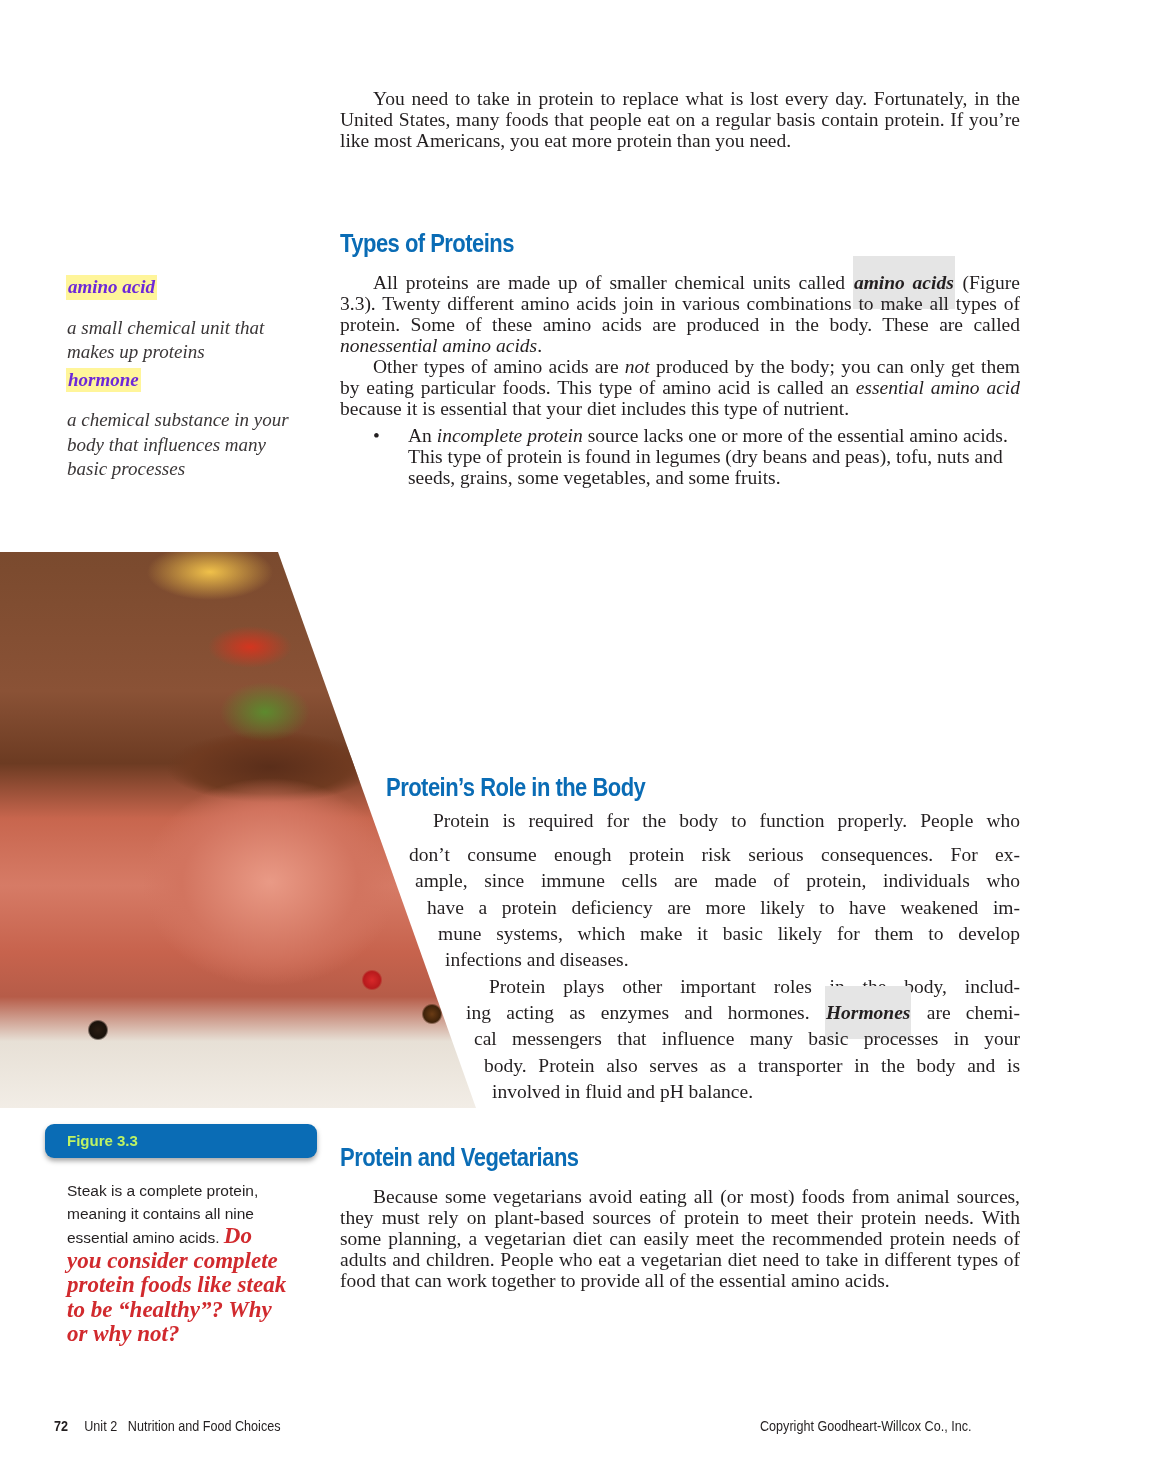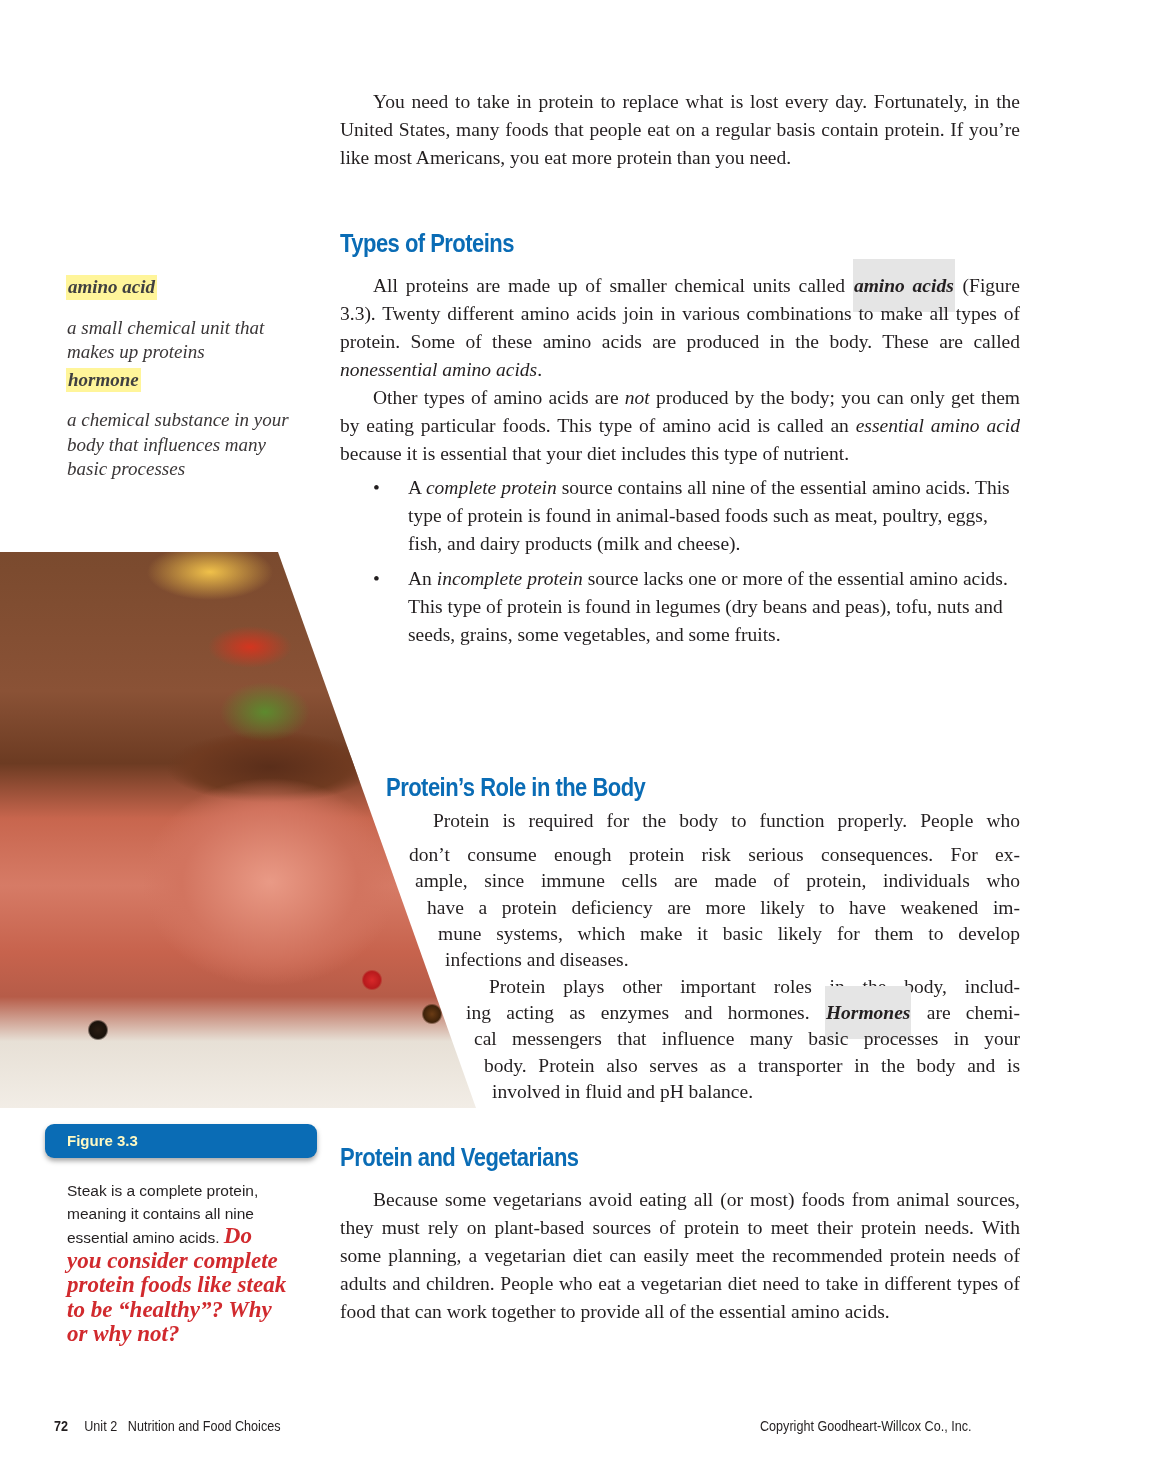--- a/index.html
+++ b/index.html
@@ -1,42 +1,42 @@
 <!DOCTYPE html>
 <html><head>
 <meta charset="utf-8">
 <style>
   html, body { margin: 0; padding: 0; background: #ffffff; }
   body { width: 1156px; height: 1479px; position: relative; overflow: hidden; color: #231f20; }
-  .main { position: absolute; left: 340px; width: 680px; font-family: "Liberation Serif", serif; font-size: 19.5px; line-height: 28px; text-align: justify; }
+  .main { position: absolute; left: 340px; width: 680px; font-family: "Liberation Serif", serif; font-size: 19.5px; line-height: 21px; text-align: justify; }
   .p { margin: 0; text-indent: 33px; }
   .h2 { position: absolute; font-family: "Liberation Sans", sans-serif; font-weight: bold; font-size: 25px; color: #0a6cb5; letter-spacing: -0.6px; transform: scaleX(0.88); transform-origin: left center; white-space: nowrap; margin: 0; }
   .em { font-style: italic; }
   .kw { font-style: italic; font-weight: bold; background: #e5e5e5; padding: 16px 1px; margin-top: 8px; }
   .margin-notes { position: absolute; left: 67px; top: 275px; width: 240px; font-family: "Liberation Serif", serif; font-style: italic; font-size: 19px; line-height: 24.5px; color: #3a3637; }
-  .term { font-weight: bold; background: #fff59a; color: #404040; display: inline-block; padding: 0 2px; margin-left: -1px; }
+  .term { font-weight: bold; background: #fff59a; color: #6d28d9; display: inline-block; padding: 0 2px; margin-left: -1px; }
   .def { margin: 16px 0 3px 0; }
   ul.bullets { list-style: none; margin: 6px 0 0 0; padding: 0 0 0 68px; }
   ul.bullets li { position: relative; margin-bottom: 7px; text-align: left; width: 612px; }
   ul.bullets li::before { content: "\2022"; position: absolute; left: -35px; top: 0; }
   .photo { position: absolute; left: 0; top: 552px; width: 476px; height: 556px;
     clip-path: polygon(0 0, 278px 0, 476px 556px, 0 556px);
     background:
       radial-gradient(ellipse 60px 30px at 250px 95px, #d4351f 0%, rgba(212,53,31,0) 70%),
       radial-gradient(ellipse 60px 40px at 265px 160px, #5d8a2e 0%, rgba(93,138,46,0) 75%),
       radial-gradient(ellipse 90px 40px at 210px 20px, #f0c14a 0%, rgba(240,193,74,0) 70%),
       radial-gradient(ellipse 14px 14px at 372px 428px, #d8292a 0%, #b81a1c 60%, rgba(0,0,0,0) 75%),
       radial-gradient(ellipse 14px 14px at 432px 462px, #6a3b14 0%, #3e220a 60%, rgba(0,0,0,0) 75%),
       radial-gradient(ellipse 14px 14px at 98px 478px, #2a1c12 0%, #1a120b 60%, rgba(0,0,0,0) 75%),
       radial-gradient(ellipse 160px 130px at 270px 330px, #e99a86 0%, #d2745f 55%, rgba(210,116,95,0) 80%),
       radial-gradient(ellipse 130px 45px at 270px 215px, #5a2e1a 0%, #6f3a20 60%, rgba(111,58,32,0) 80%),
       linear-gradient(180deg, #7a4a2e 0%, #8a5236 25%, #6c3b22 38%, #c8664e 48%, #d67b66 60%, #c7634d 72%, #b65c48 80%, #e7e0d6 88%, #f2ede6 100%);
   }
   .fig-label { position: absolute; left: 45px; top: 1124px; width: 272px; height: 34px; background: #0a6cb5; border-radius: 9px; box-shadow: 0 3px 5px rgba(0,0,0,0.35); }
-  .fig-label span { position: absolute; left: 22px; top: 8px; font-family: "Liberation Sans", sans-serif; font-weight: bold; font-size: 15px; color: #fef9c3; }
+  .fig-label span { position: absolute; left: 22px; top: 8px; font-family: "Liberation Sans", sans-serif; font-weight: bold; font-size: 15px; color: #bef264; }
   .caption { position: absolute; left: 67px; top: 1180px; width: 225px; font-family: "Liberation Sans", sans-serif; font-size: 15.5px; line-height: 22.5px; color: #231f20; }
   .caption .q { font-family: "Liberation Serif", serif; font-style: italic; font-weight: bold; color: #d12a2e; font-size: 23px; }
   .footer { position: absolute; top: 1418px; font-family: "Liberation Sans", sans-serif; font-size: 14px; color: #231f20; transform: scaleX(0.9); transform-origin: left center; white-space: nowrap; }
   .footer b { margin-right: 18px; }
   .footer .unit { margin-right: 8px; }
   .role-line { margin: 0; white-space: nowrap; text-align: justify; text-align-last: justify; }
 </style>
 </head>
 <body>
 
@@ -54,21 +54,20 @@
   <div>
     <span class="term">hormone</span>
     <p class="def">a chemical substance in your body that influences many basic processes</p>
   </div>
 </div>
 
 <div class="main" style="top:272px;">
   <p class="p"><span>All proteins are made up of smaller chemical units called </span><span class="kw">amino acids</span><span> (Figure 3.3). Twenty different amino acids join in various combinations to make all types of protein. Some of these amino acids are produced in the body. These are called </span><span class="em">nonessential amino acids</span><span>.</span></p>
   <p class="p"><span>Other types of amino acids are </span><span class="em">not</span><span> produced by the body; you can only get them by eating particular foods. This type of amino acid is called an </span><span class="em">essential amino acid</span><span> because it is essential that your diet includes this type of nutrient.</span></p>
   <ul class="bullets">
-    <li><span>A </span><span class="em">complete protein</span><span> source contains all nine of the essential amino acids. This type of protein is found in animal-based foods such as meat, poultry, eggs, fish, and dairy products (milk and cheese).</span></li>
     <li><span>An </span><span class="em">incomplete protein</span><span> source lacks one or more of the essential amino acids. This type of protein is found in legumes (dry beans and peas), tofu, nuts and seeds, grains, some vegetables, and some fruits.</span></li>
   </ul>
 </div>
 
 <div class="photo" title="Sliced steak with peppercorns"></div>
 
 <h2 class="h2" style="left:386px; top:773px;">Protein’s Role in the Body</h2>
 
 <div style="font-family:'Liberation Serif', serif; font-size:19.5px; line-height:26.3px;">
   <p class="role-line" style="position:absolute; left:433px; width:587px; top:808px;">Protein is required for the body to function properly. People who</p>

